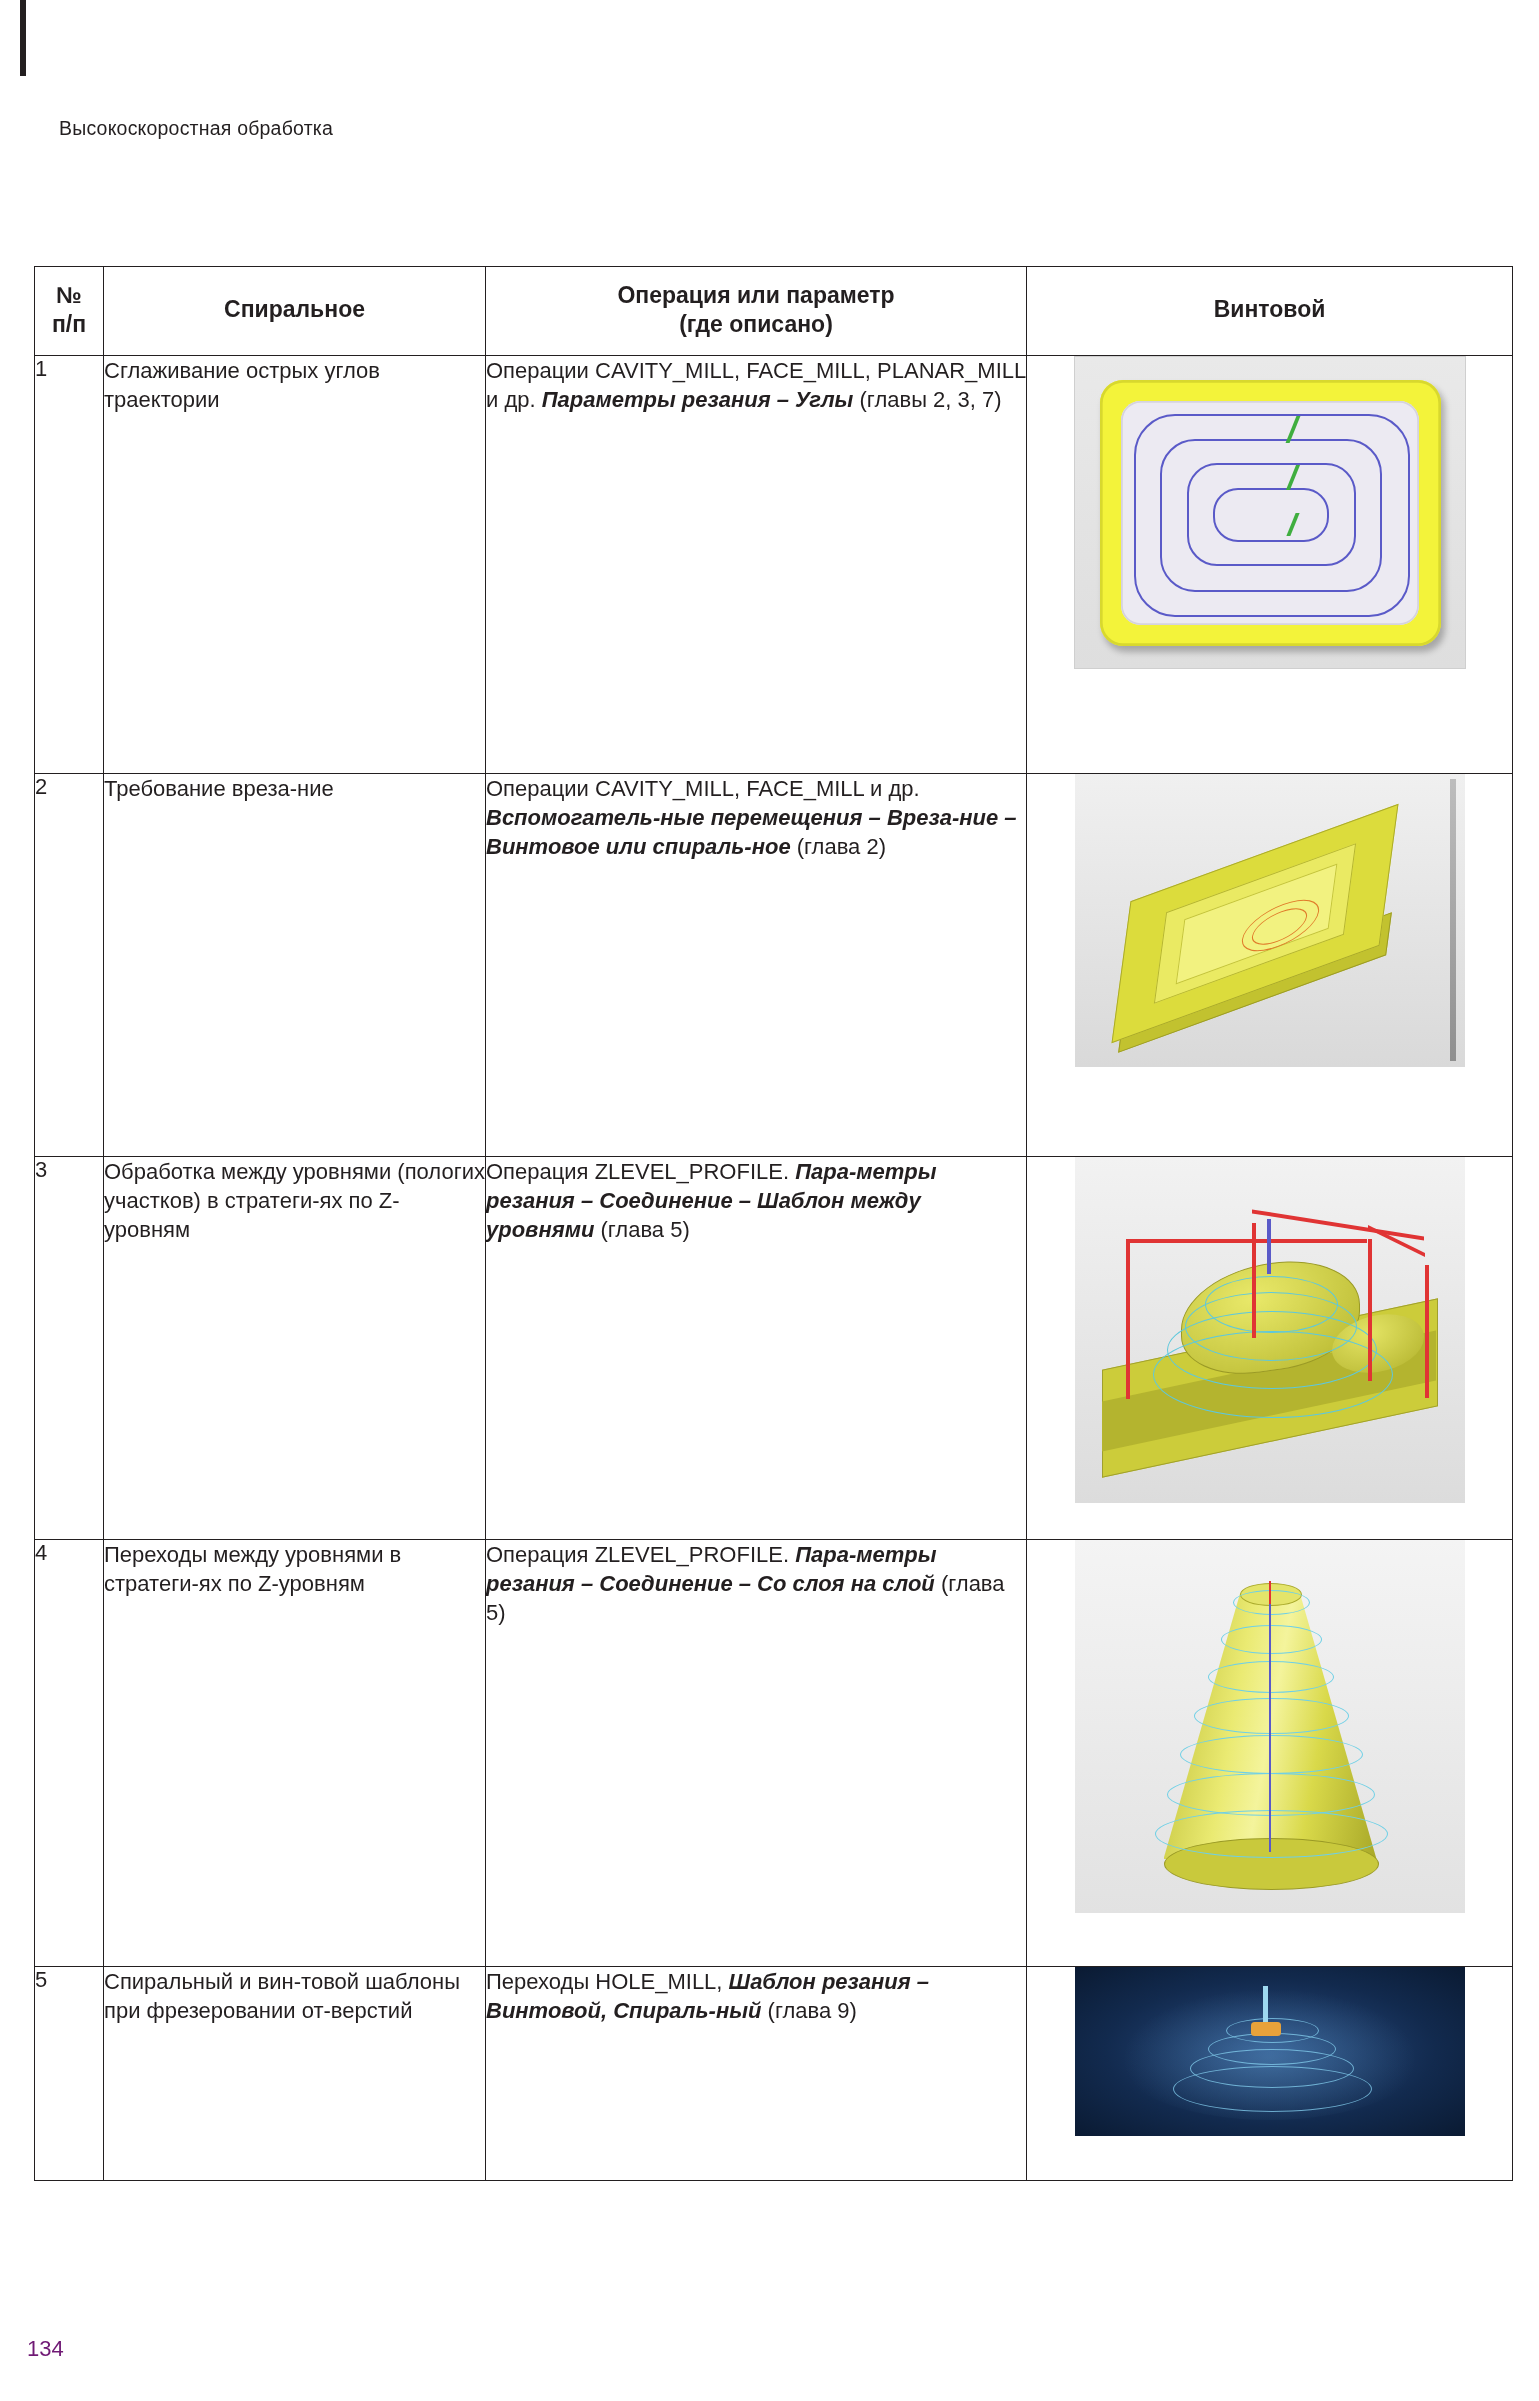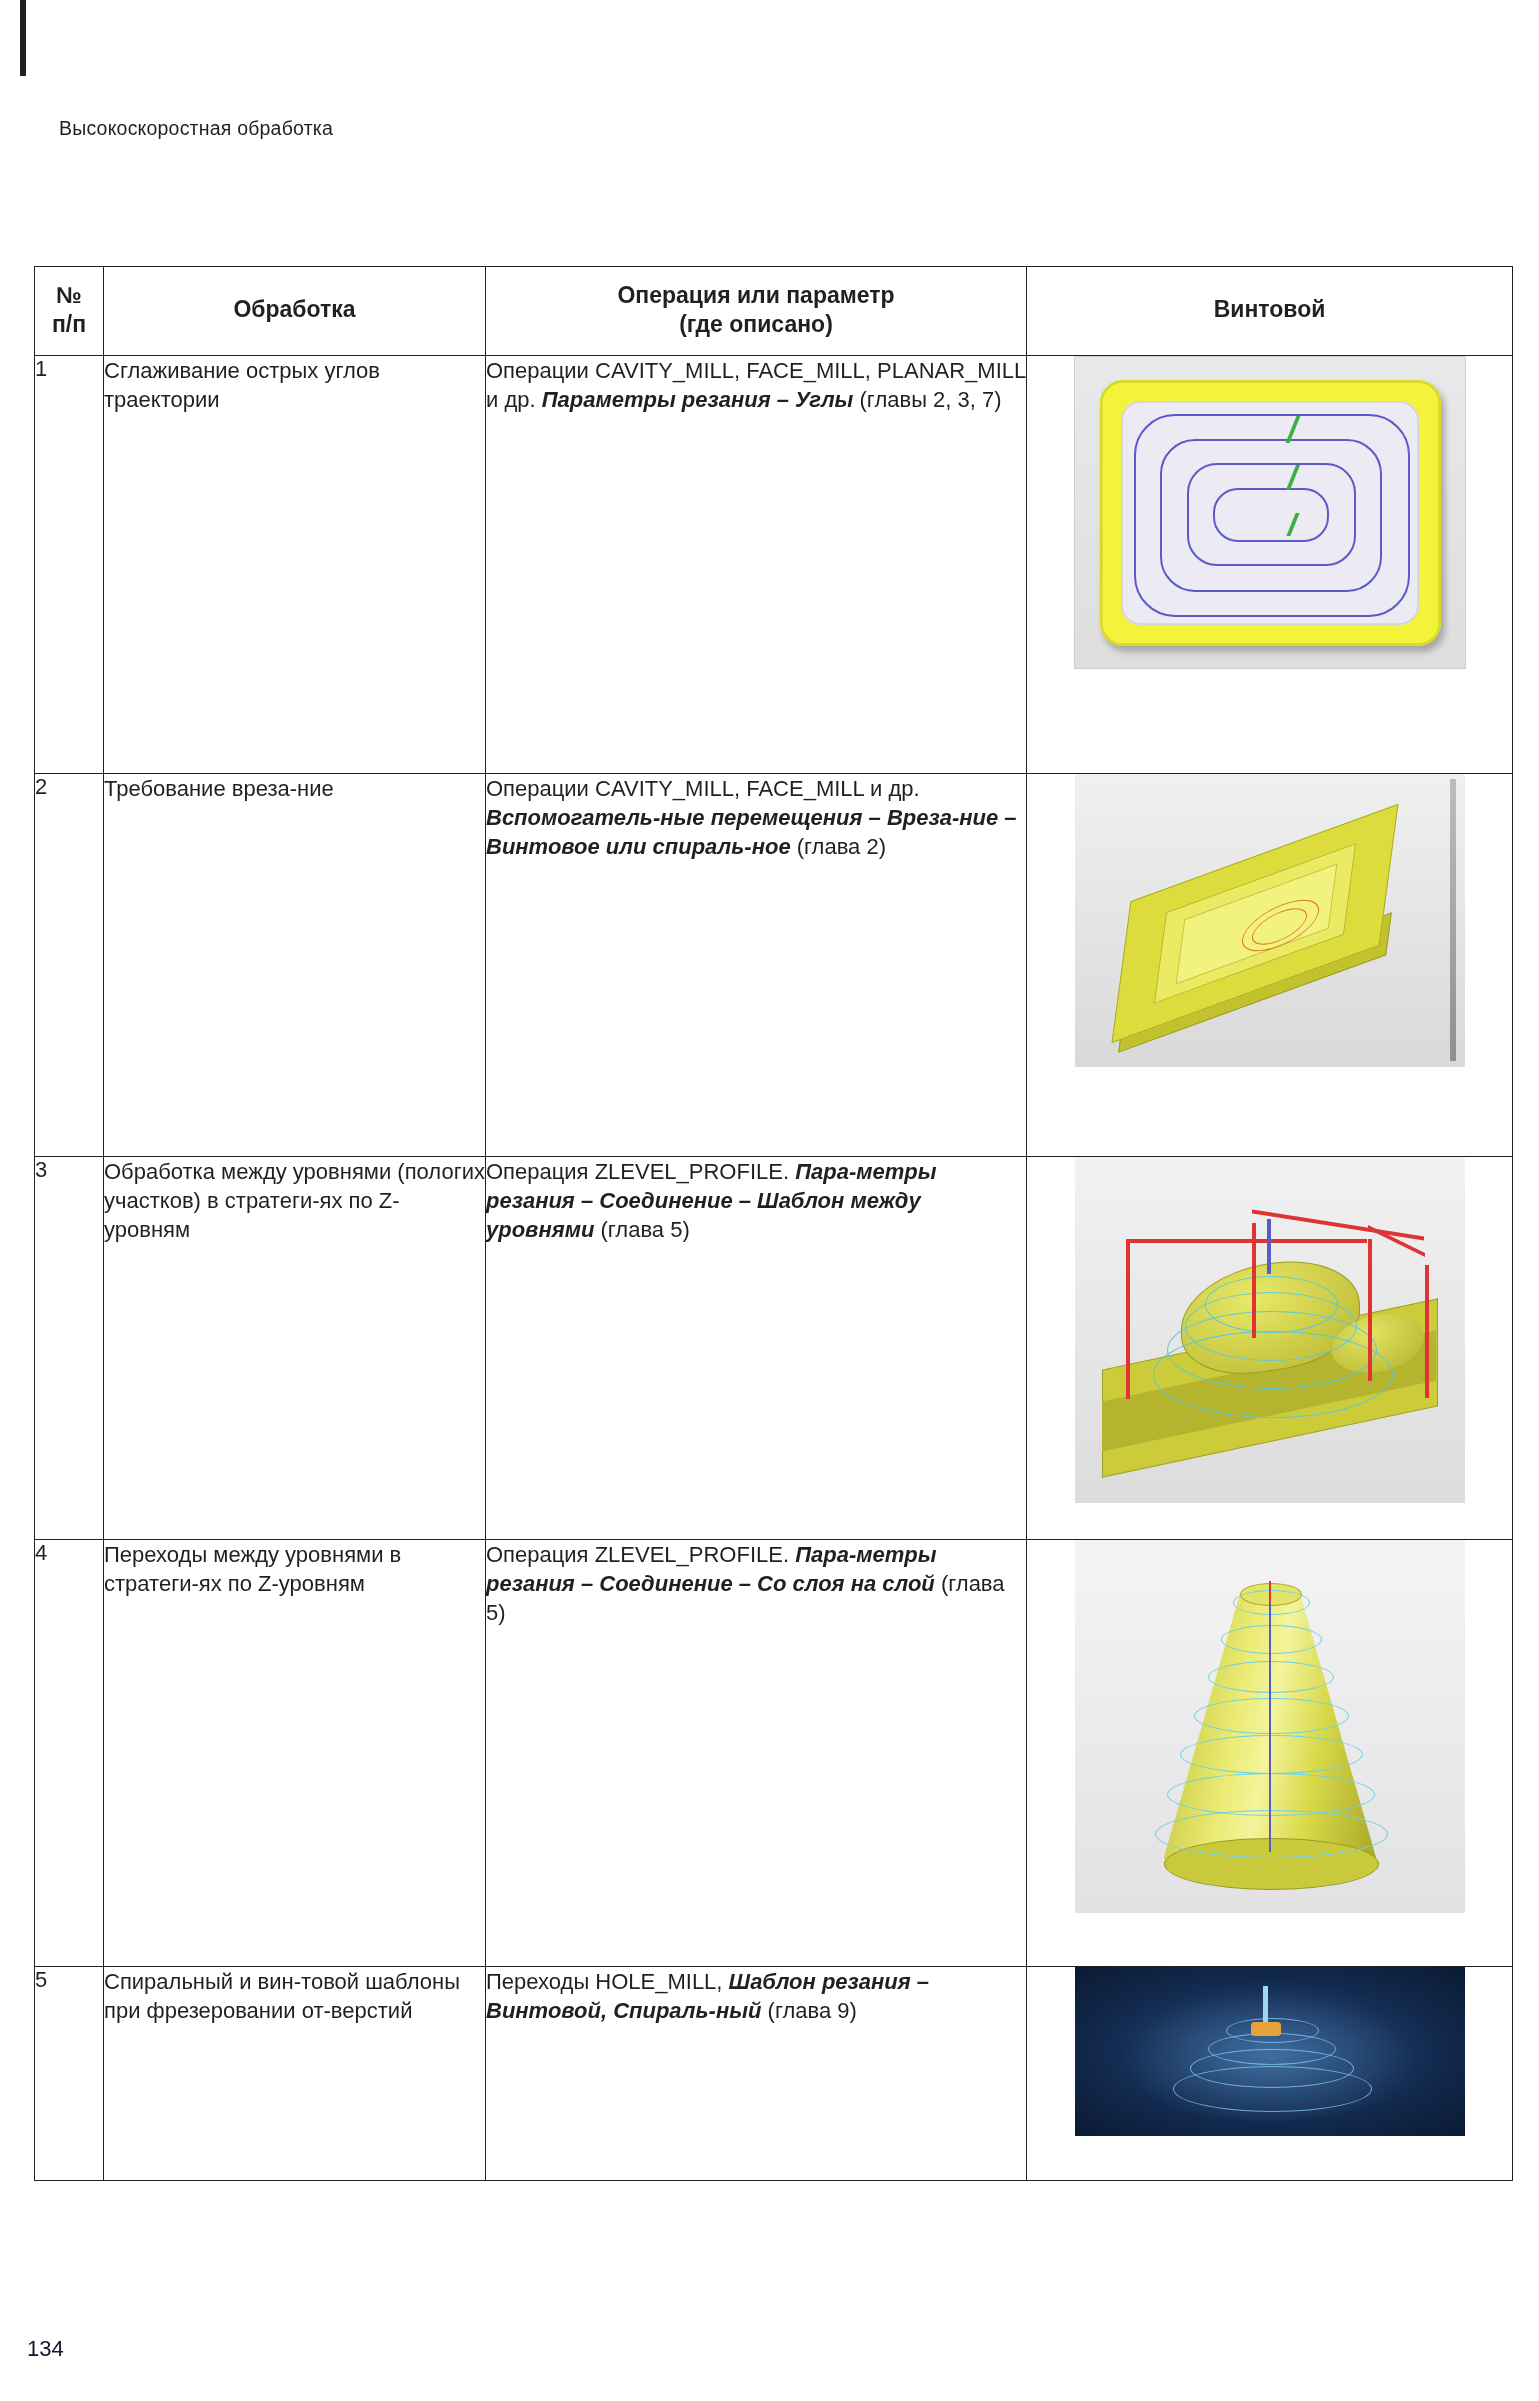--- a/index.html
+++ b/index.html
@@ -33,21 +33,21 @@
     letter-spacing: 0.2px;
     color: #231f20;
   }
 
   
   .folio {
     position: absolute;
     left: 27px;
     bottom: 39px;
     font-size: 22px;
-    color: #0f172a;
+    color: #701a75;
   }
 
   
   .table-wrap {
     position: absolute;
     left: 34px;
     top: 266px;
     width: 1478px;
   }
   table.req-table {
@@ -329,21 +329,21 @@
         <col class="col-req">
         <col class="col-op">
         <col class="col-pic">
     </colgroup>
     <thead>
       <tr>
         <th>
           <span>№</span><br>
           <span>п/п</span>
         </th>
-        <th>Обработка</th>
+        <th>Спиральное</th>
         <th>
           <span>Операция или параметр</span><br>
           <span>(где описано)</span>
         </th>
         <th>Винтовой</th>
       </tr>
     </thead>
     <tbody>
 
       <tr class="row-1">

